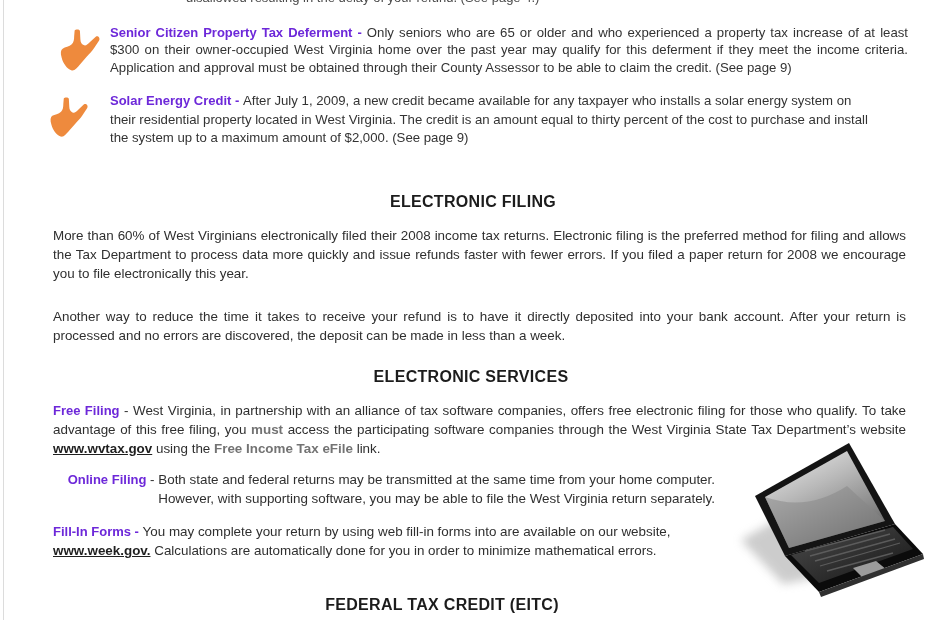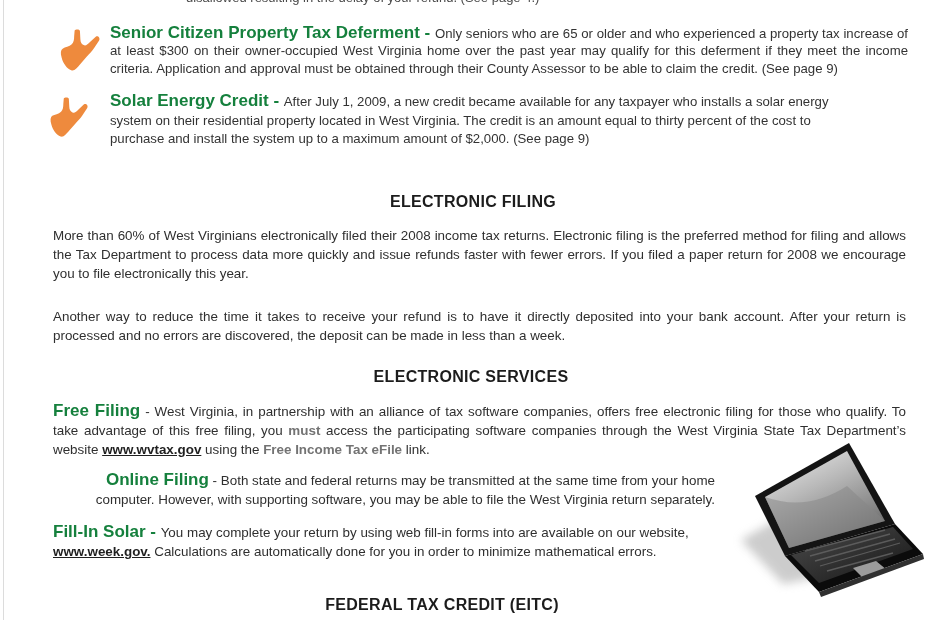--- a/index.html
+++ b/index.html
@@ -6,21 +6,21 @@
   body{
     width:930px;height:620px;position:relative;overflow:hidden;
     background:#ffffff;
     font-family:"Liberation Sans","DejaVu Sans",sans-serif;
     color:#2d2d2d;
   }
   .page-edge{position:absolute;left:3px;top:0;width:1px;height:100%;background:#dcdcdc;}
   .abs{position:absolute;}
   .body-text{font-size:13.4px;line-height:19px;color:#2f2f2f;text-align:justify;}
   .credit-text{font-size:13.2px;color:#333;}
-  .lead{font-weight:bold;color:#15803d;font-size:17px;}
+  .lead{font-weight:bold;color:#6d28d9;font-size:13px;}
   .section-heading{
     font-size:16px;font-weight:bold;color:#1c1c1c;letter-spacing:.3px;
     text-align:center;width:100%;
   }
   .bold{font-weight:bold;color:#737373;}
   .url{font-weight:bold;color:#1f1f1f;text-decoration:underline;}
   .clip-top{top:0;left:186px;width:660px;height:7px;overflow:hidden;}
   .clip-top span{display:block;margin-top:-10px;font-size:13px;color:#4a4a4a;white-space:nowrap;}
   .wv-icon{display:block;}
 </style>
@@ -61,21 +61,21 @@
 
 <div class="abs body-text" style="left:53px;top:401px;width:853px;">
   <span class="lead">Free Filing</span><span> - West Virginia, in partnership with an alliance of tax software companies, offers free electronic filing for those who qualify.  To take advantage of this free filing, you </span><span class="bold">must</span><span> access the participating software companies through the West Virginia State Tax Department’s website </span><span class="url">www.wvtax.gov</span><span> using the </span><span class="bold">Free Income Tax eFile</span><span> link.</span>
 </div>
 
 <div class="abs body-text" style="left:53px;top:470px;width:662px;text-align:right;">
   <span class="lead">Online Filing</span><span> - Both state and federal returns may be transmitted at the same time from your home computer.  However, with supporting software, you may be able to file the West Virginia return separately.</span>
 </div>
 
 <div class="abs body-text" style="left:53px;top:522px;width:662px;text-align:left;">
-  <span class="lead">Fill-In Solar - </span><span>You may complete your return by using web fill-in forms into are available on our website, </span><span class="url">www.week.gov.</span><span>  Calculations are automatically done for you in order to minimize mathematical errors.</span>
+  <span class="lead">Fill-In Forms - </span><span>You may complete your return by using web fill-in forms into are available on our website, </span><span class="url">www.week.gov.</span><span>  Calculations are automatically done for you in order to minimize mathematical errors.</span>
 </div>
 
 <div class="abs" style="left:725px;top:440px;width:200px;height:160px;">
   <svg width="200" height="160" viewBox="0 0 200 160">
     <defs>
       <linearGradient id="scr" x1="0" y1="0" x2="0.6" y2="1">
         <stop offset="0" stop-color="#f0f0f0"></stop>
         <stop offset="0.45" stop-color="#b9b9b9"></stop>
         <stop offset="1" stop-color="#6e6e6e"></stop>
       </linearGradient>

